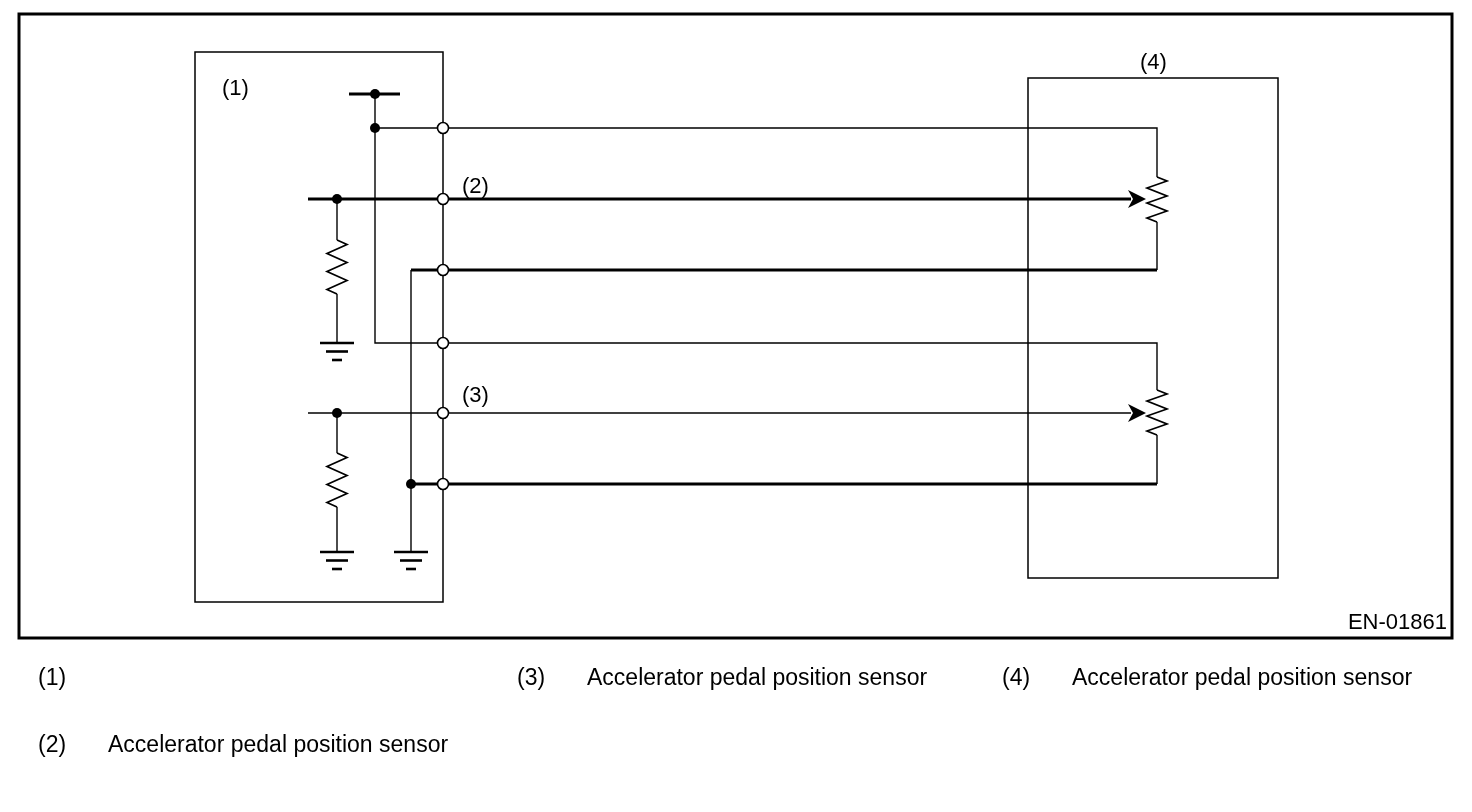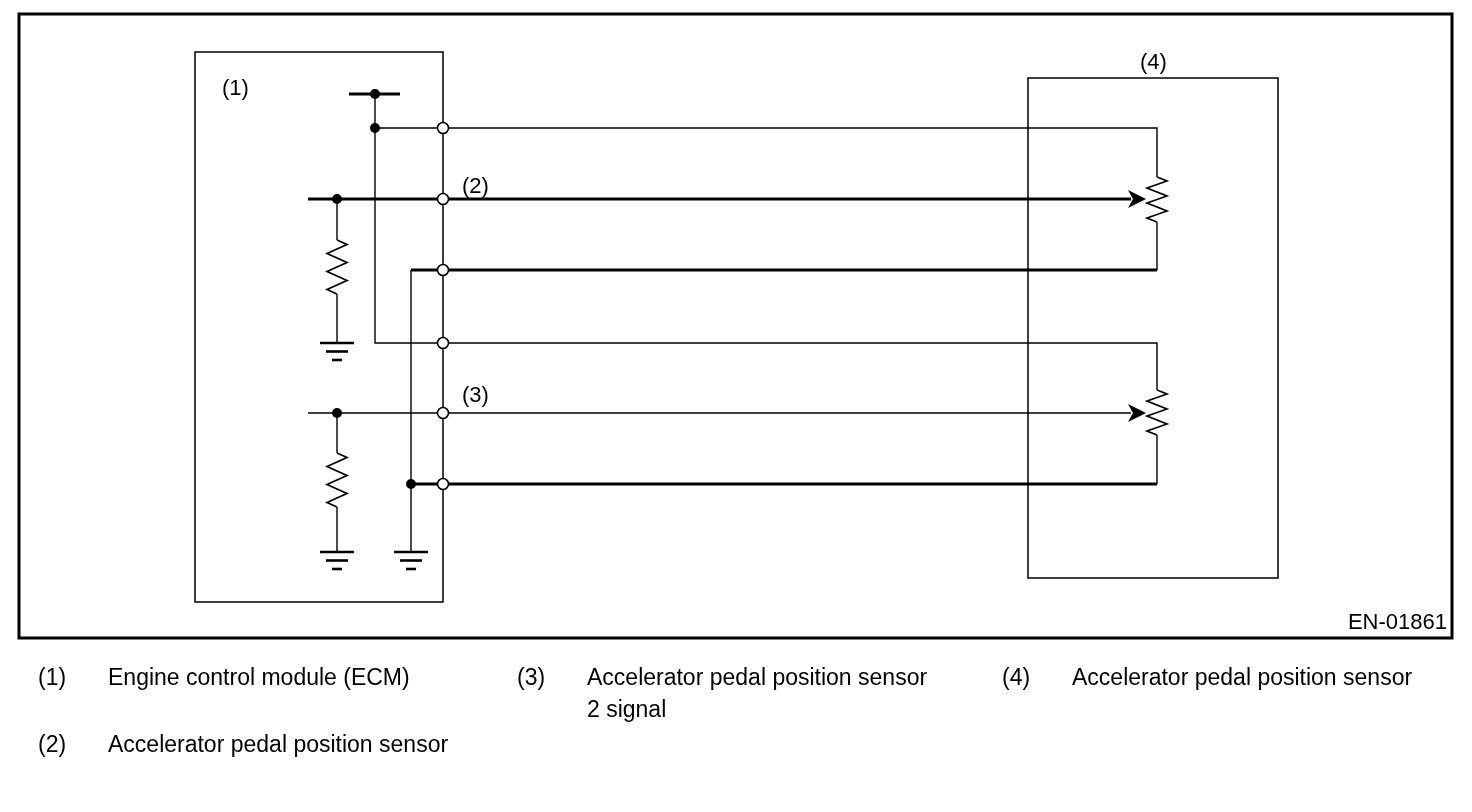--- a/index.html
+++ b/index.html
@@ -127,38 +127,33 @@
     <text class="lbl" x="462" y="402">(3)</text>
     <text class="lbl" x="1140" y="69">(4)</text>
 
     <text class="lbl" x="1447" y="629" text-anchor="end">EN-01861</text>
   </svg>
 
   <div>
 
     <div class="legend-item" style="left:38px; top:661px;">
       <span class="legend-ref">(1)</span>
-      <span class="legend-text">
-        <span class="legend-line">Engine control module (ECM)</span>
-        <span class="legend-line"></span>
-      </span>
     </div>
 
     <div class="legend-item" style="left:38px; top:728px;">
       <span class="legend-ref">(2)</span>
       <span class="legend-text">
         <span class="legend-line">Accelerator pedal position sensor</span>
       </span>
     </div>
 
     <div class="legend-item" style="left:517px; top:661px;">
       <span class="legend-ref">(3)</span>
       <span class="legend-text">
         <span class="legend-line">Accelerator pedal position sensor</span>
-        <span class="legend-line">2 signal</span>
       </span>
     </div>
 
     <div class="legend-item" style="left:1002px; top:661px;">
       <span class="legend-ref">(4)</span>
       <span class="legend-text">
         <span class="legend-line">Accelerator pedal position sensor</span>
         <span class="legend-line"></span>
       </span>
     </div>

